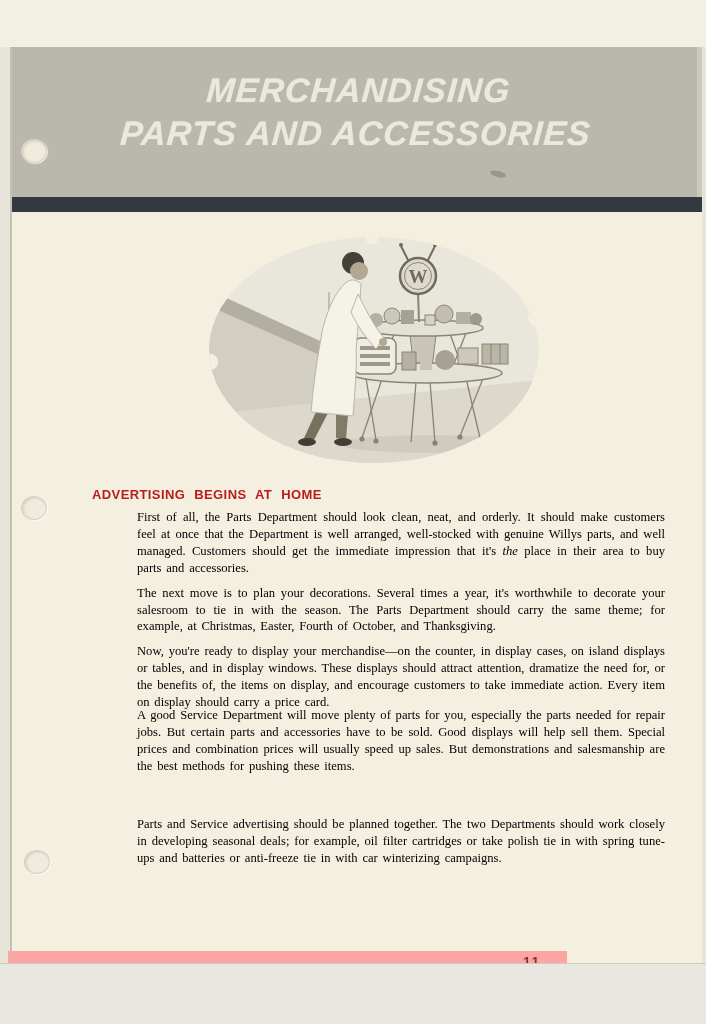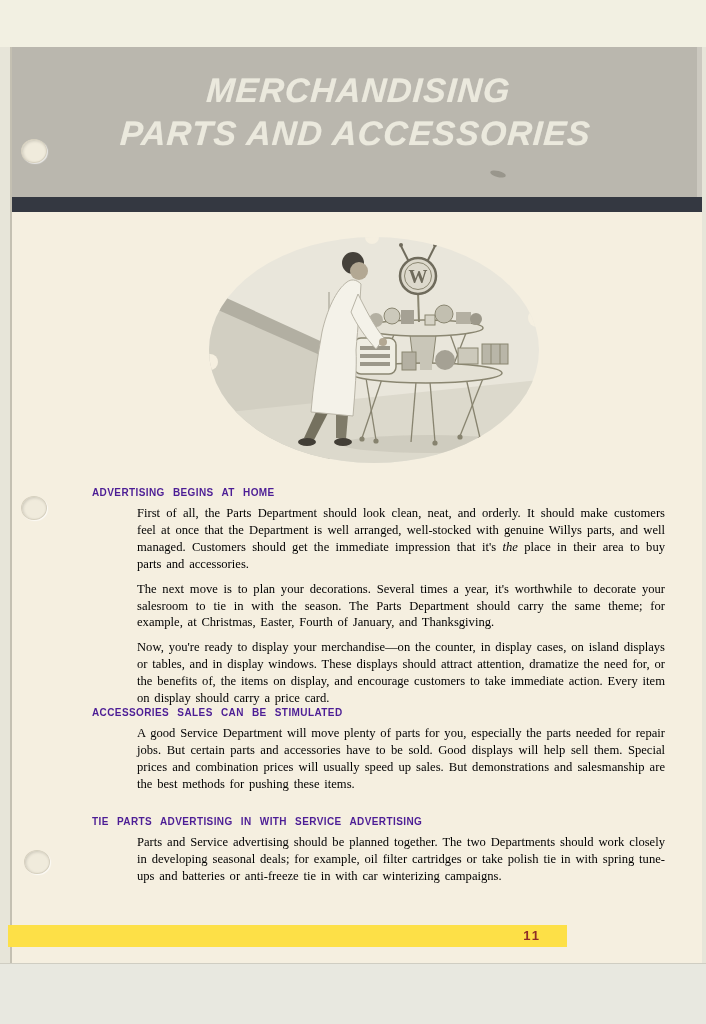--- a/index.html
+++ b/index.html
@@ -15,25 +15,25 @@
          font-family:"Liberation Sans",sans-serif;font-weight:bold;font-style:italic;
          font-size:34px;line-height:43px;letter-spacing:1px;color:#ebe9dd;
          transform:skewX(-4deg);text-shadow:0 0 1px rgba(255,255,255,.35);}
   .smudge{position:absolute;left:478px;top:124px;width:16px;height:6px;border-radius:50%;
           background:#8e8b80;opacity:.75;transform:rotate(14deg);}
   .navy-band{position:absolute;left:0;top:150px;width:690px;height:15px;background:#343841;}
   .photo{position:absolute;left:192px;top:185px;width:340px;height:240px;}
   .sec{position:absolute;left:80px;width:573px;}
   .sec1{top:440px;} .sec2{top:660px;} .sec3{top:769px;}
   .sec h2{margin:0 0 7px 0;font-family:"Liberation Sans",sans-serif;font-weight:bold;
-          font-size:10px;letter-spacing:.4px;word-spacing:5px;color:#4c1d95;}
+          font-size:13px;letter-spacing:.4px;word-spacing:5px;color:#b91c1c;}
   .sec p{margin:0 0 8px 45px;text-align:justify;font-size:12.6px;line-height:16.9px;
          word-spacing:1.6px;color:#000000;}
   .sec p em{font-style:italic;}
-  .red-bar{position:absolute;left:-4px;top:878px;width:559px;height:22px;background:#fde047;}
+  .red-bar{position:absolute;left:-4px;top:904px;width:559px;height:22px;background:#fca5a5;}
   .pagenum{position:absolute;right:26px;top:3px;font-family:"Liberation Sans",sans-serif;
            font-weight:bold;font-size:13px;letter-spacing:2px;color:#8e2d26;}
   .hole{position:absolute;width:24px;height:22px;border-radius:50%;background:#f0ebdc;
         border:1px solid #d6d0bf;box-shadow:inset 1px 1px 3px rgba(0,0,0,.15),1px 1px 1px rgba(255,255,255,.7);}
   .hole1{left:21px;top:139px;} .hole2{left:21px;top:496px;} .hole3{left:24px;top:850px;}
 </style>
 </head>
 <body>
 
 <div class="scan">
@@ -148,31 +148,29 @@
               <circle cx="312" cy="196" r="9"></circle>
             <circle cx="240" cy="234" r="7"></circle>
           </g>
         </g>
       </svg>
     </div>
 
     <section class="sec sec1">
       <h2>ADVERTISING BEGINS AT HOME</h2>
       <p><span>First of all, the Parts Department should look clean, neat, and orderly. It should make customers feel at once that the Department is well arranged, well-stocked with genuine Willys parts, and well managed. Customers should get the immediate impression that it's </span><em>the</em><span> place in their area to buy parts and accessories.</span></p>
-      <p>The next move is to plan your decorations. Several times a year, it's worthwhile to decorate your salesroom to tie in with the season. The Parts Department should carry the same theme; for example, at Christmas, Easter, Fourth of January, and Thanksgiving.</p>
+      <p>The next move is to plan your decorations. Several times a year, it's worthwhile to decorate your salesroom to tie in with the season. The Parts Department should carry the same theme; for example, at Christmas, Easter, Fourth of October, and Thanksgiving.</p>
       <p>Now, you're ready to display your merchandise—on the counter, in display cases, on island displays or tables, and in display windows. These displays should attract attention, dramatize the need for, or the benefits of, the items on display, and encourage customers to take immediate action. Every item on display should carry a price card.</p>
     </section>
 
     <section class="sec sec2">
-      <h2>ACCESSORIES SALES CAN BE STIMULATED</h2>
       <p>A good Service Department will move plenty of parts for you, especially the parts needed for repair jobs. But certain parts and accessories have to be sold. Good displays will help sell them. Special prices and combination prices will usually speed up sales. But demonstrations and salesmanship are the best methods for pushing these items.</p>
     </section>
 
     <section class="sec sec3">
-      <h2>TIE PARTS ADVERTISING IN WITH SERVICE ADVERTISING</h2>
       <p>Parts and Service advertising should be planned together. The two Departments should work closely in developing seasonal deals; for example, oil filter cartridges or take polish tie in with spring tune-ups and batteries or anti-freeze tie in with car winterizing campaigns.</p>
     </section>
 
     <div class="red-bar">
       <span class="pagenum">11</span>
     </div>
   </div>
 
   <div class="hole hole1"></div>
   <div class="hole hole2"></div>

